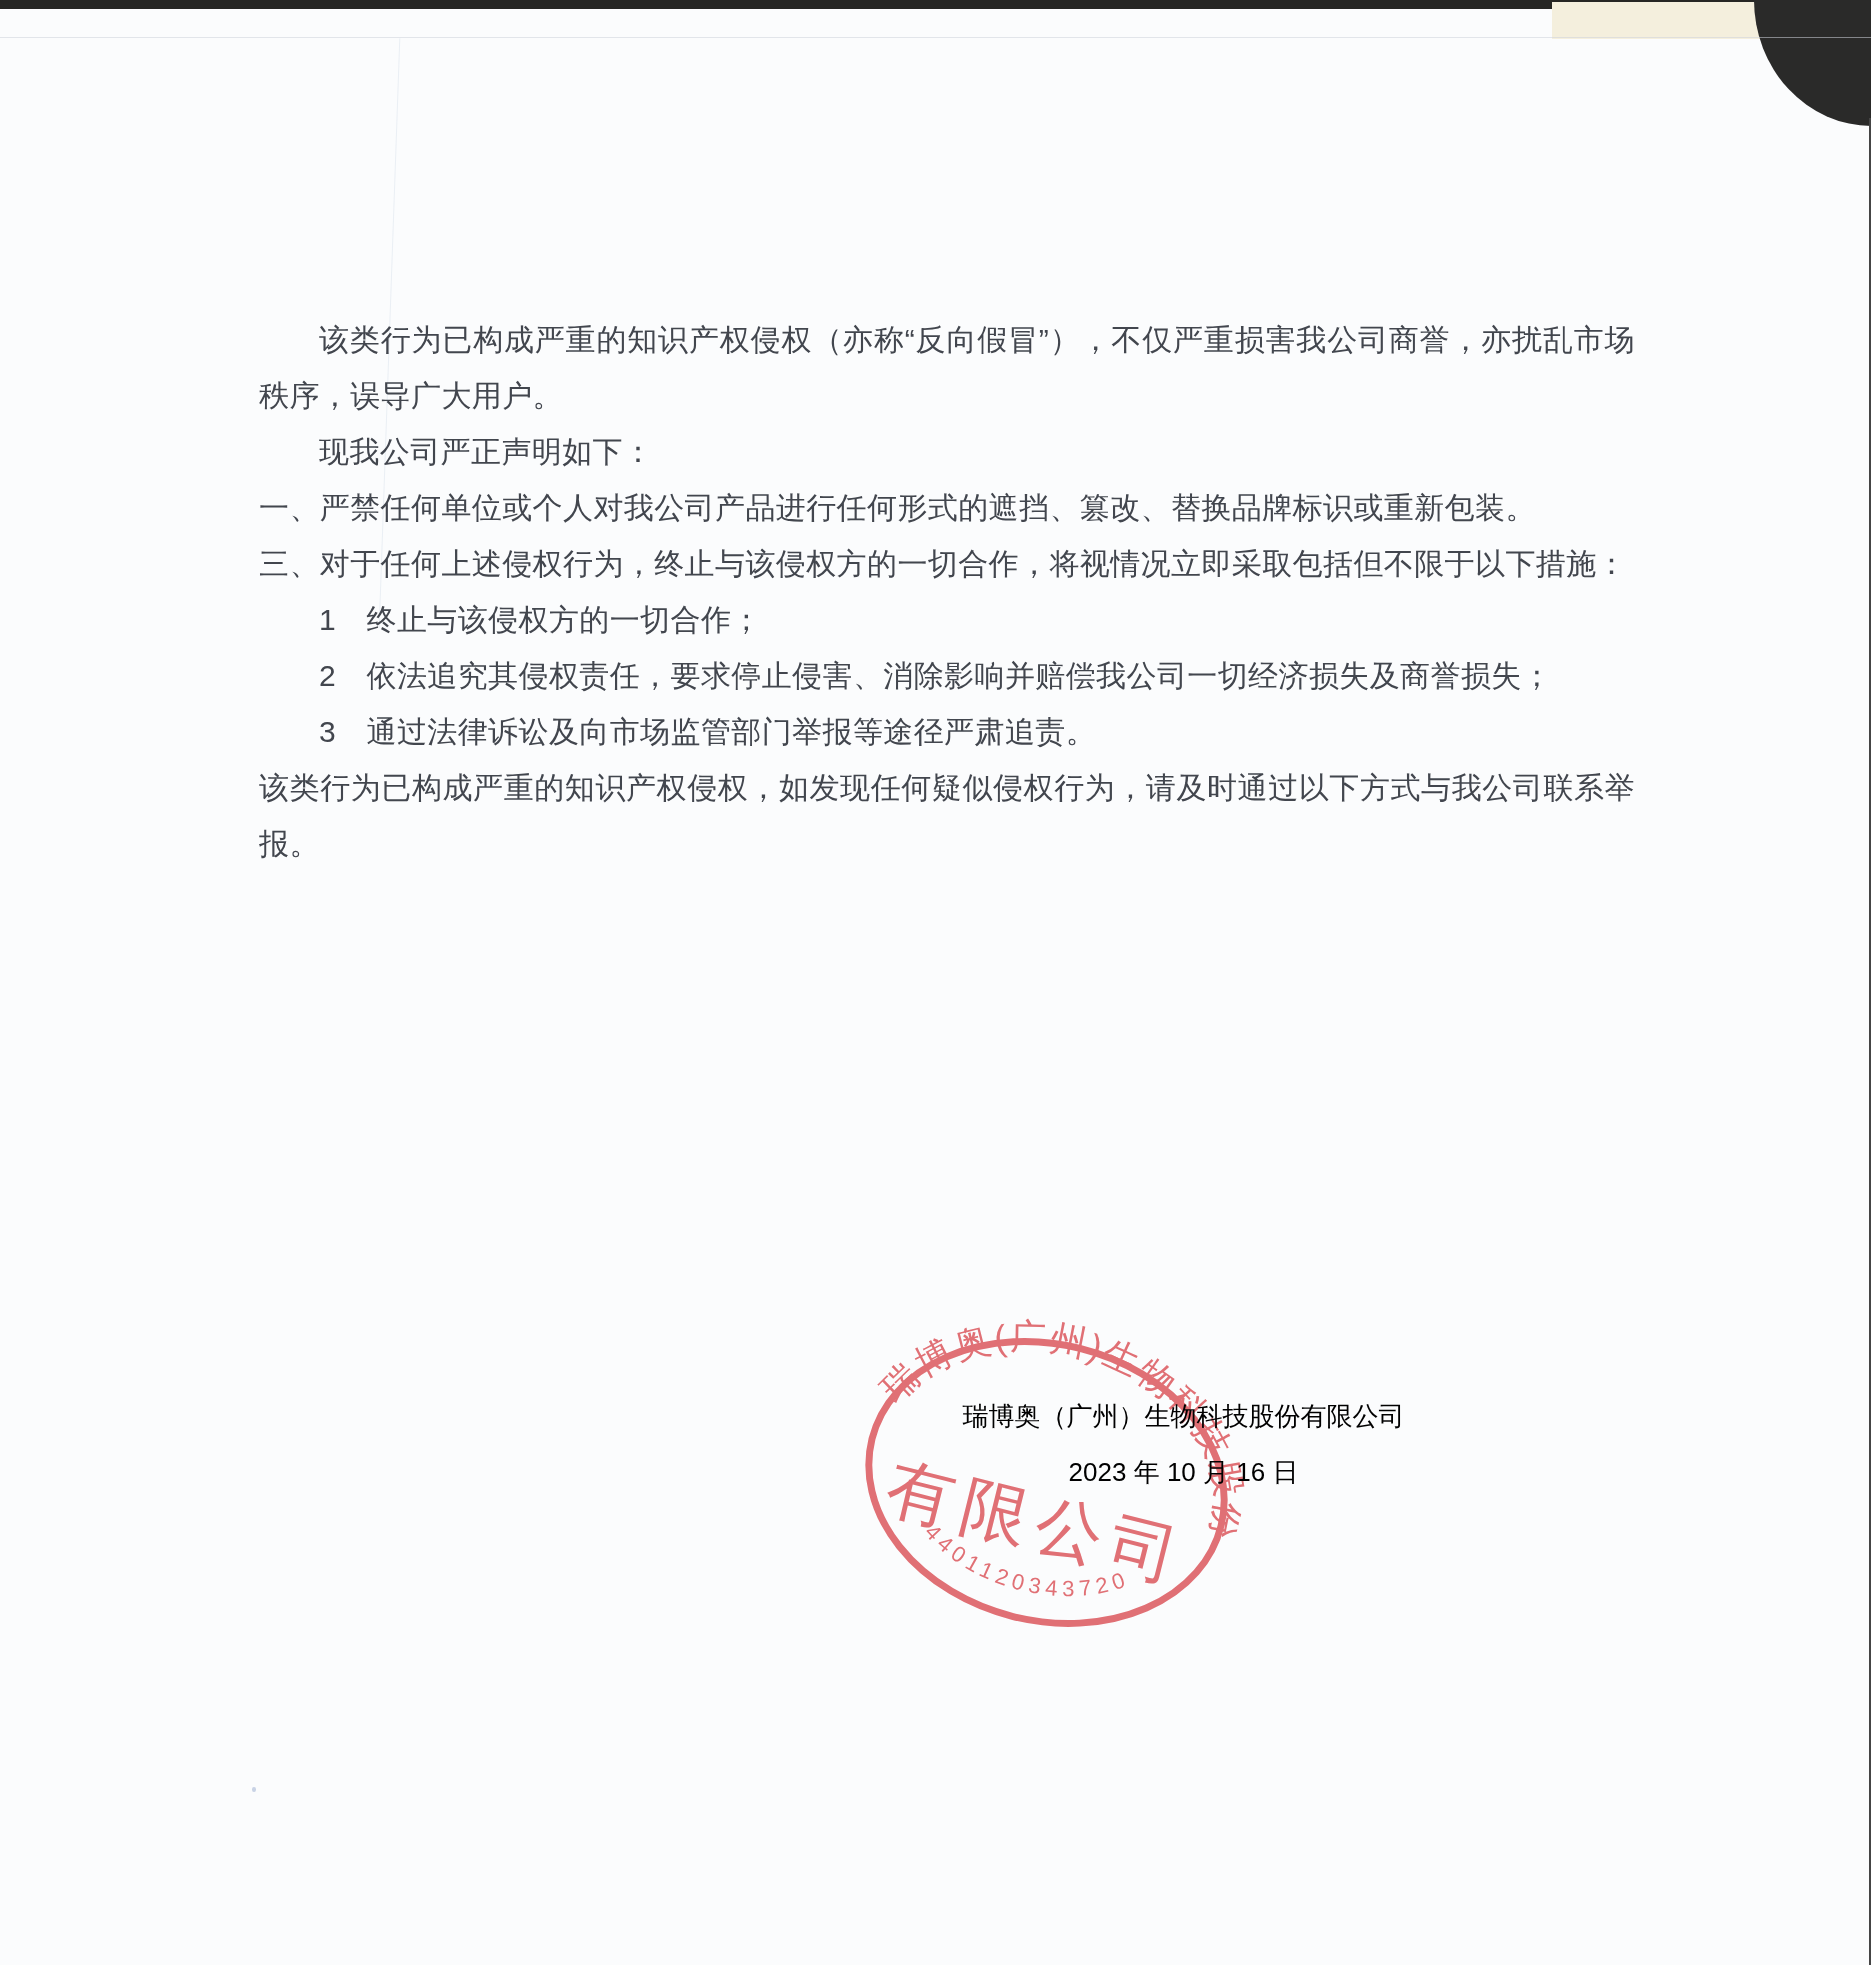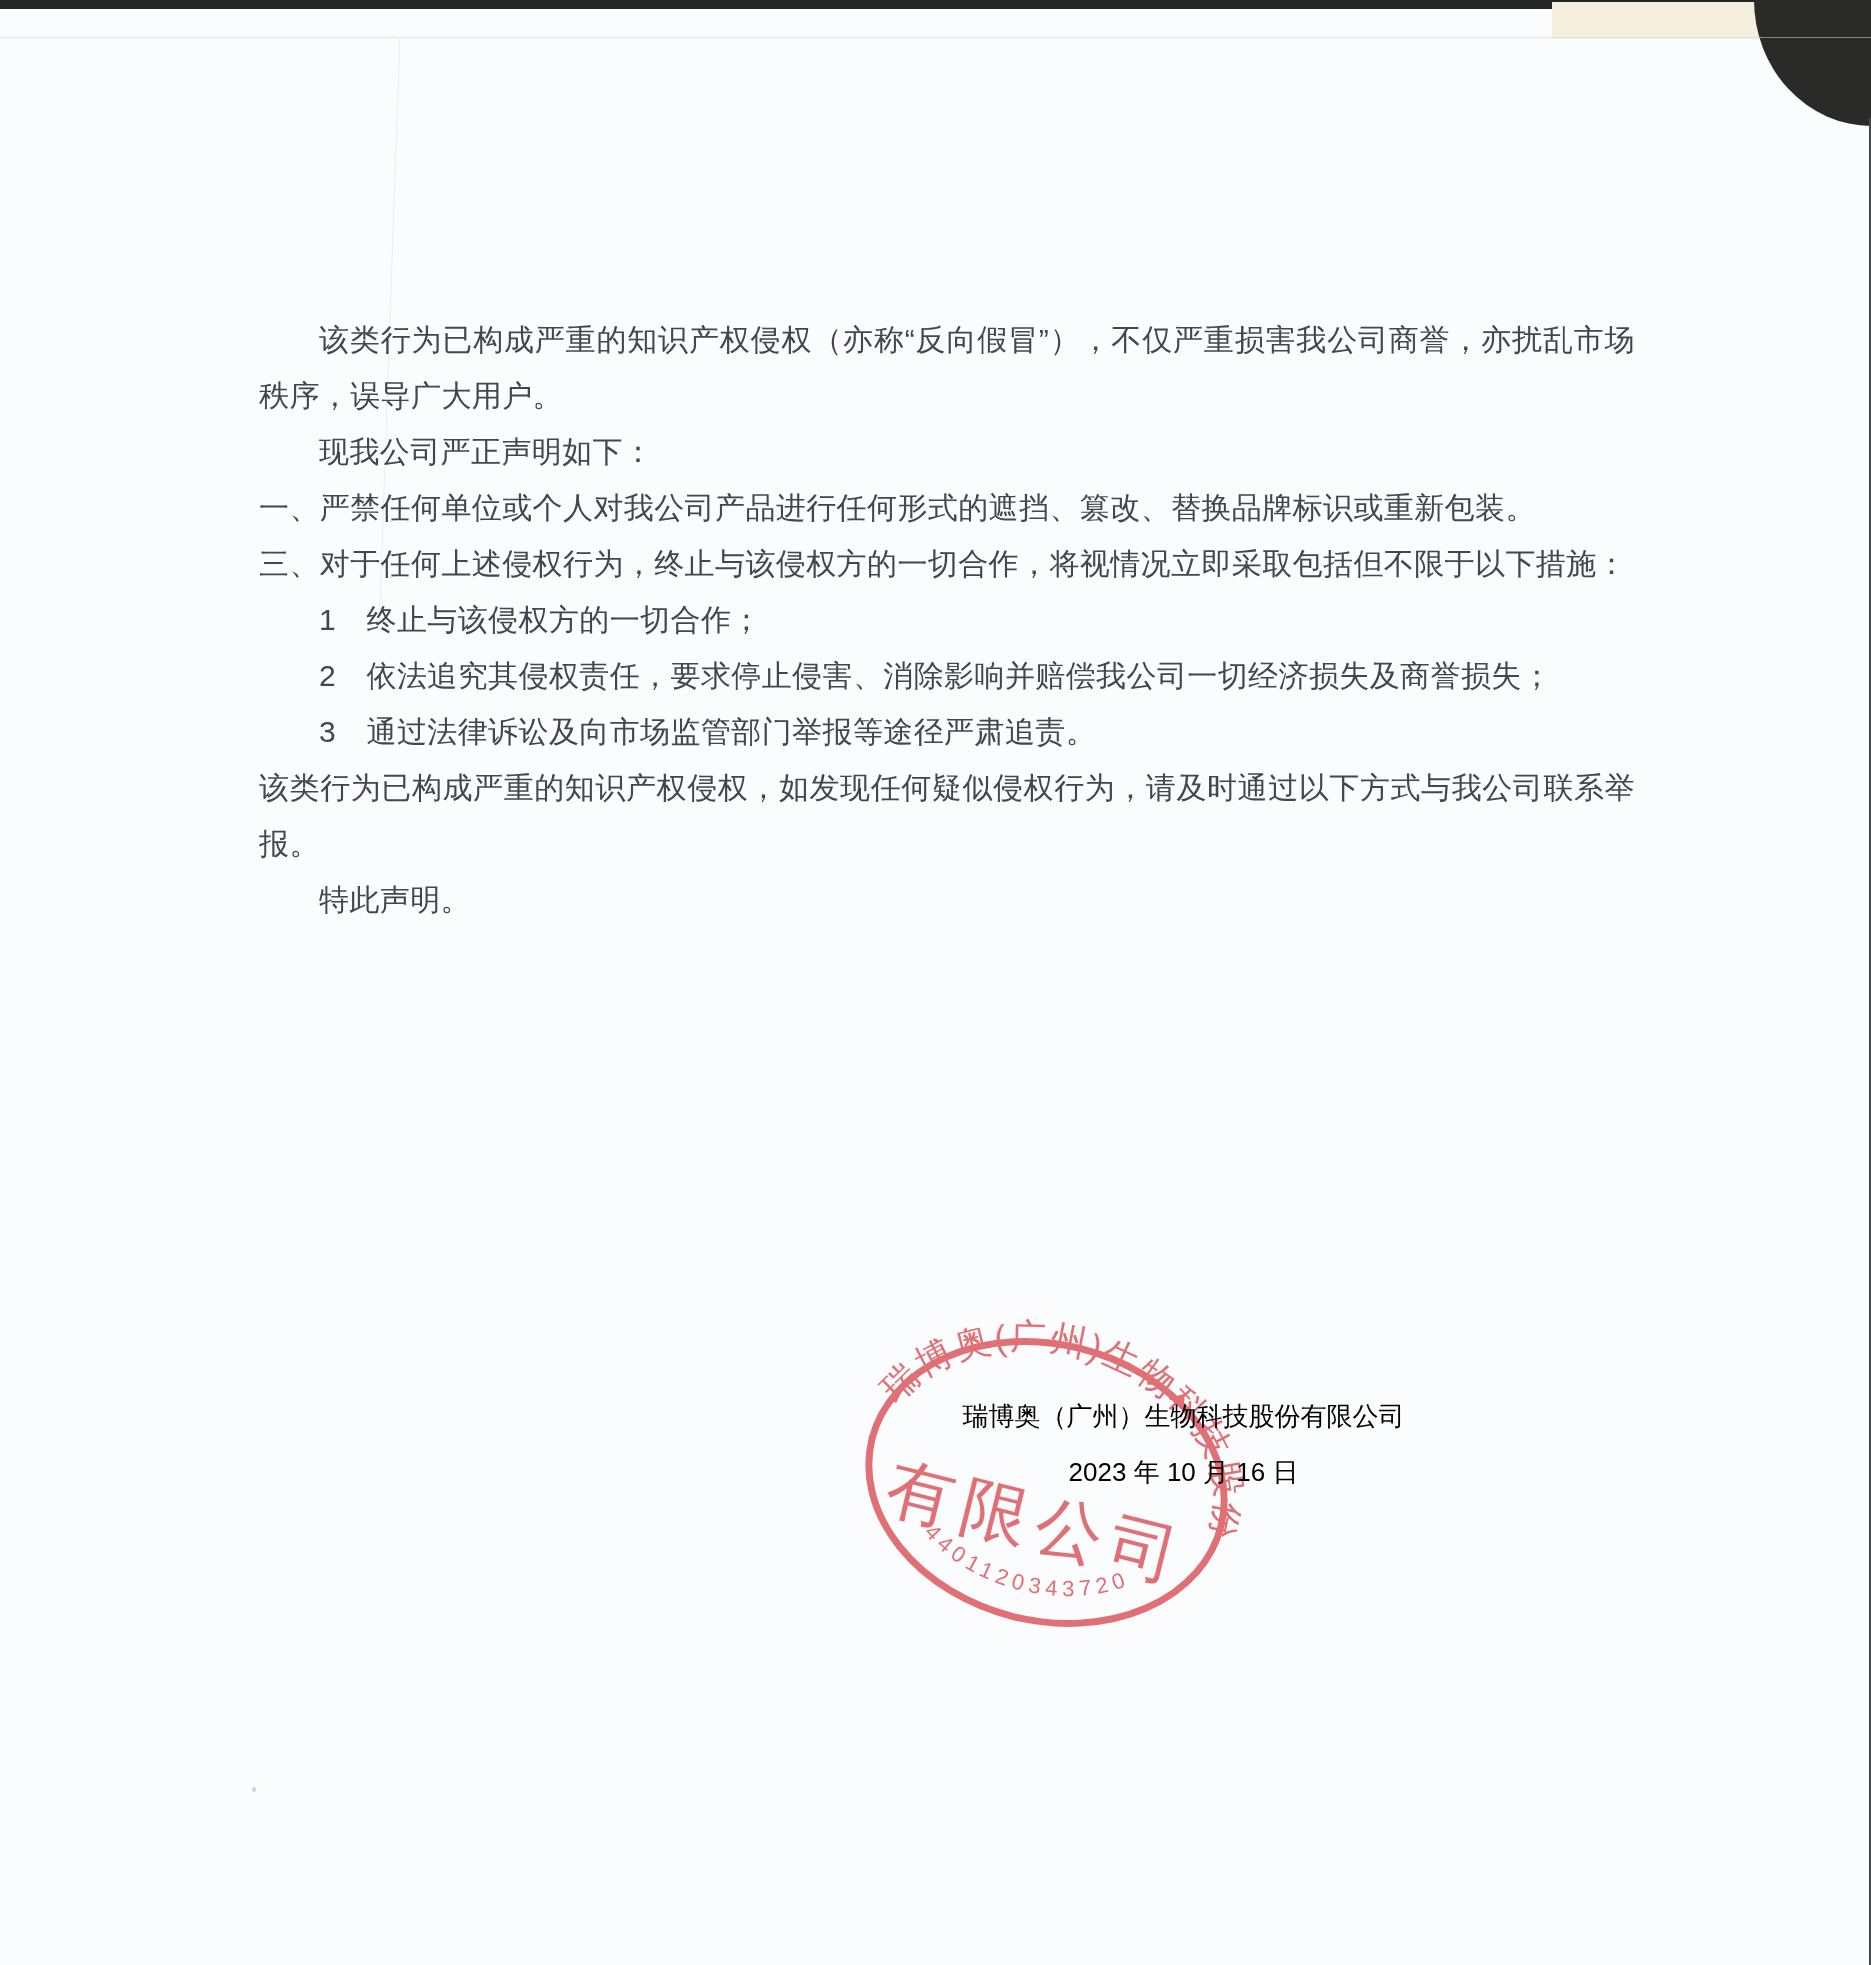--- a/index.html
+++ b/index.html
@@ -62,21 +62,20 @@
   <div class="content">
     <div>
         <p class="para indent">该类行为已构成严重的知识产权侵权（亦称“反向假冒”），不仅严重损害我公司商誉，亦扰乱市场秩序，误导广大用户。</p>
         <p class="para indent">现我公司严正声明如下：</p>
         <p class="para">一、严禁任何单位或个人对我公司产品进行任何形式的遮挡、篡改、替换品牌标识或重新包装。</p>
         <p class="para">三、对于任何上述侵权行为，终止与该侵权方的一切合作，将视情况立即采取包括但不限于以下措施：</p>
         <p class="para indent">1　终止与该侵权方的一切合作；</p>
         <p class="para indent">2　依法追究其侵权责任，要求停止侵害、消除影响并赔偿我公司一切经济损失及商誉损失；</p>
         <p class="para indent">3　通过法律诉讼及向市场监管部门举报等途径严肃追责。</p>
         <p class="para">该类行为已构成严重的知识产权侵权，如发现任何疑似侵权行为，请及时通过以下方式与我公司联系举报。</p>
-        <p class="para indent">特此声明。</p>
       </div>
   </div>
 
   <div class="signature">
     <p class="sig-line">瑞博奥（广州）生物科技股份有限公司</p>
     <p class="sig-line">2023 年 10 月 16 日</p>
   </div>
 
   <div class="stamp">
     <svg viewBox="0 0 960 800">

